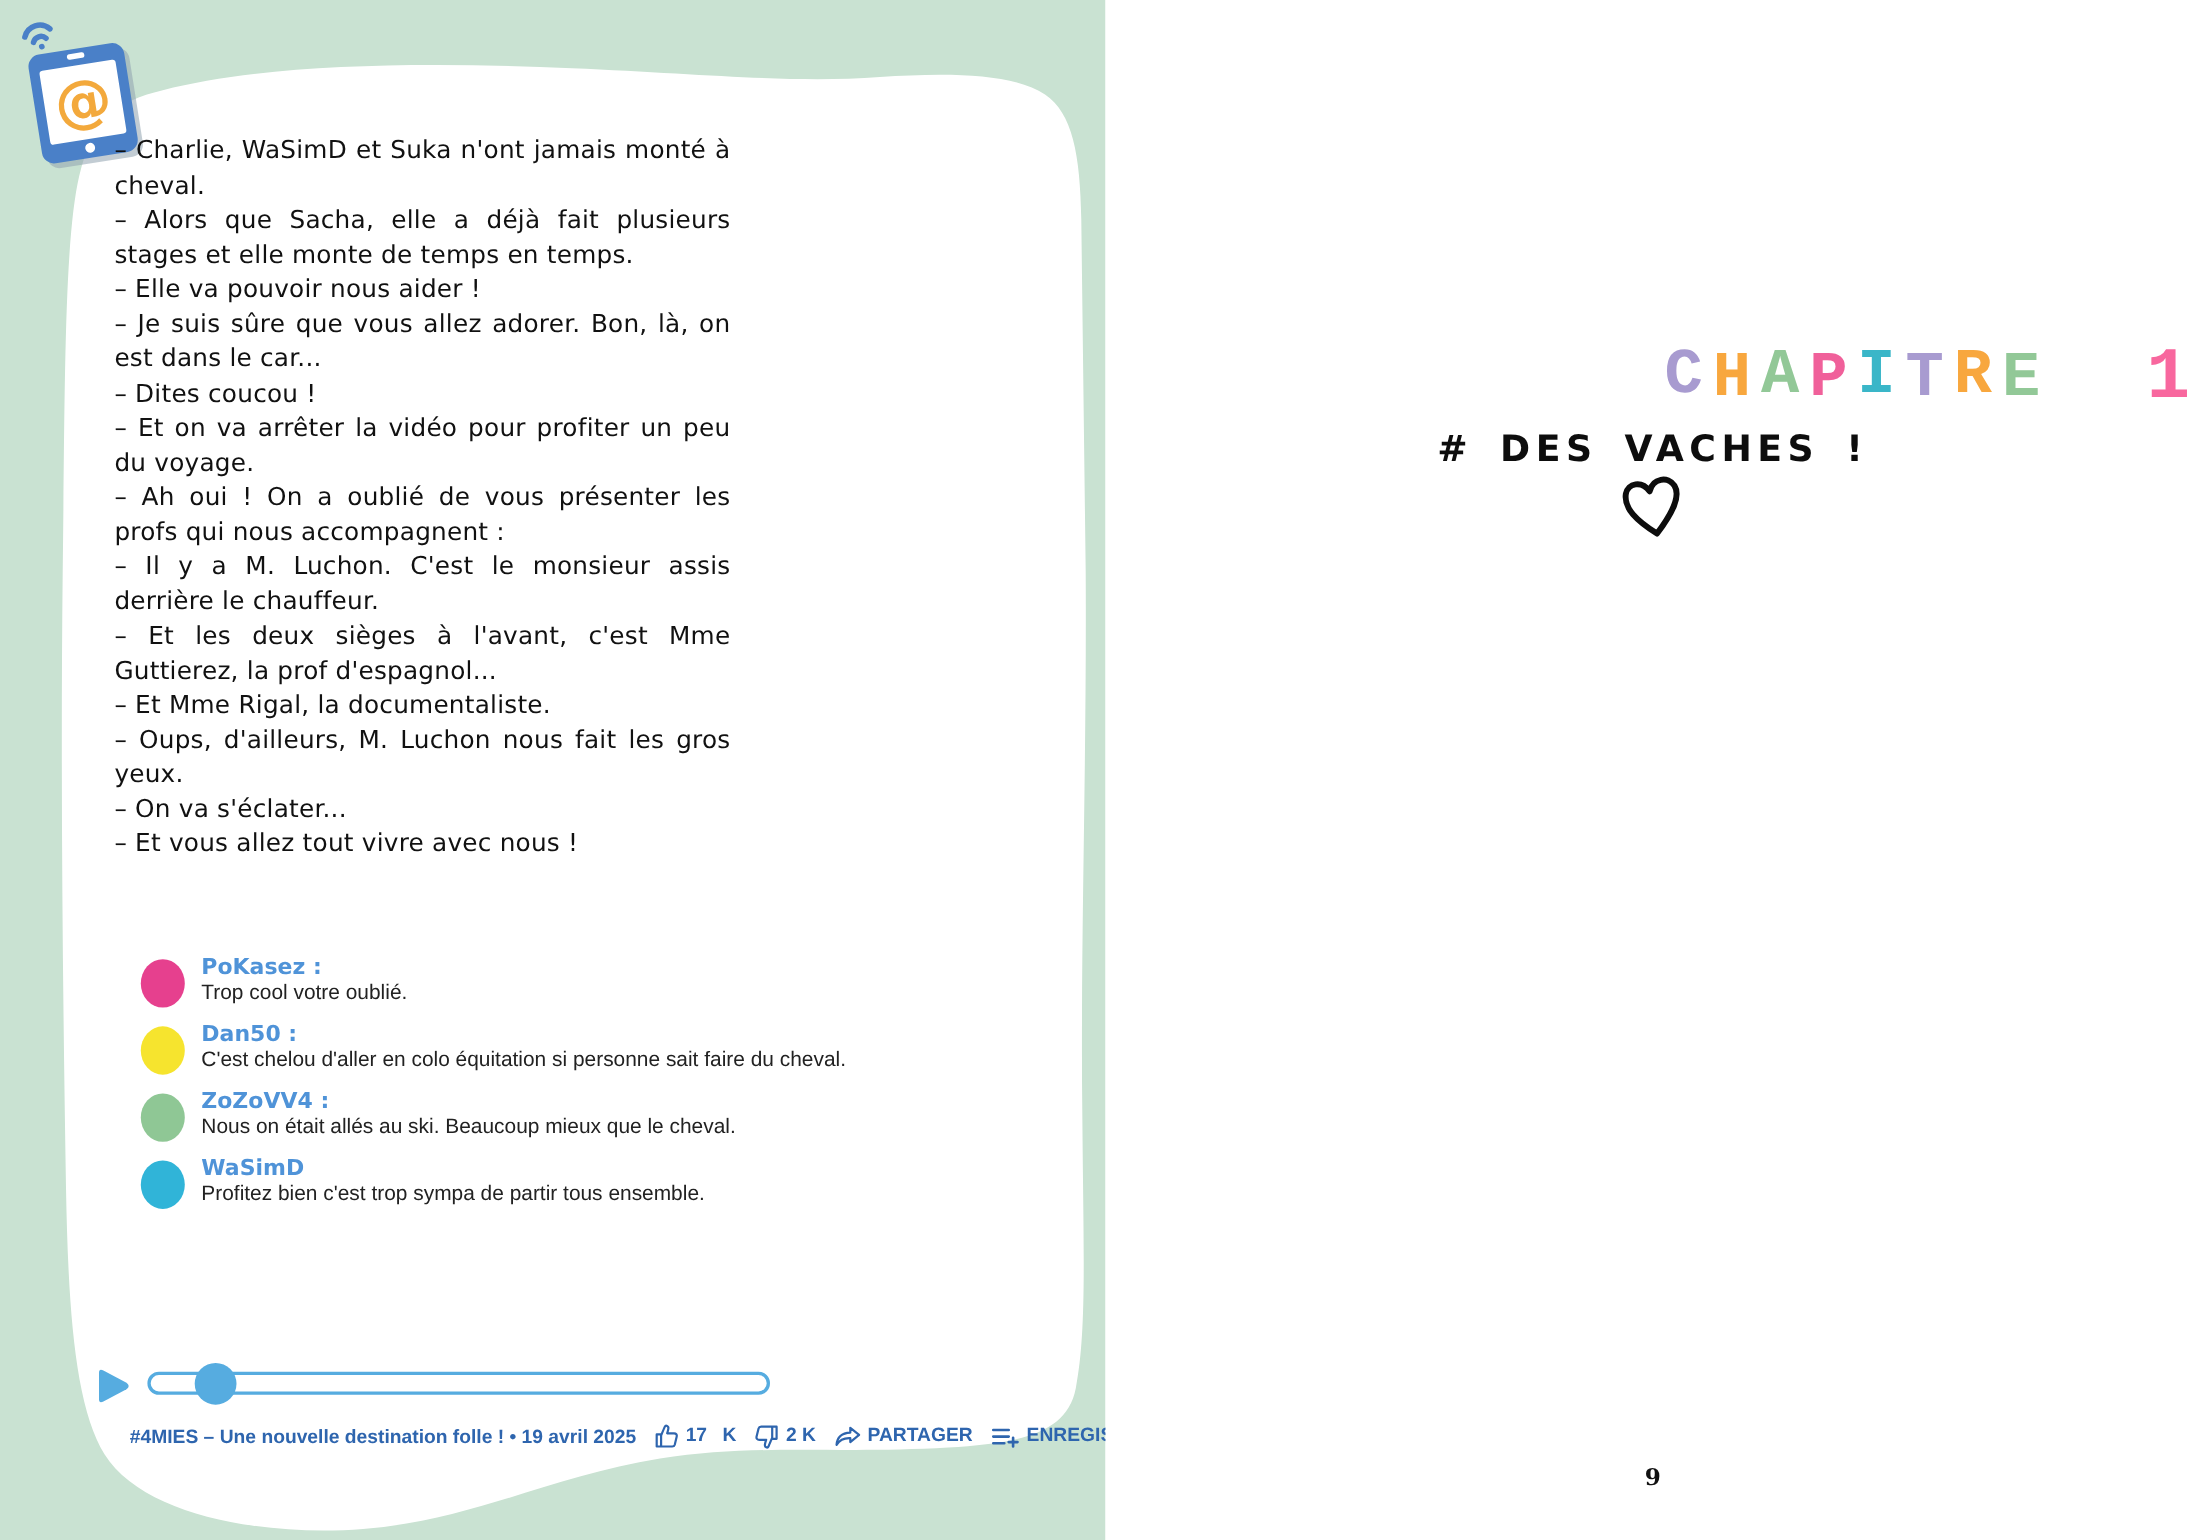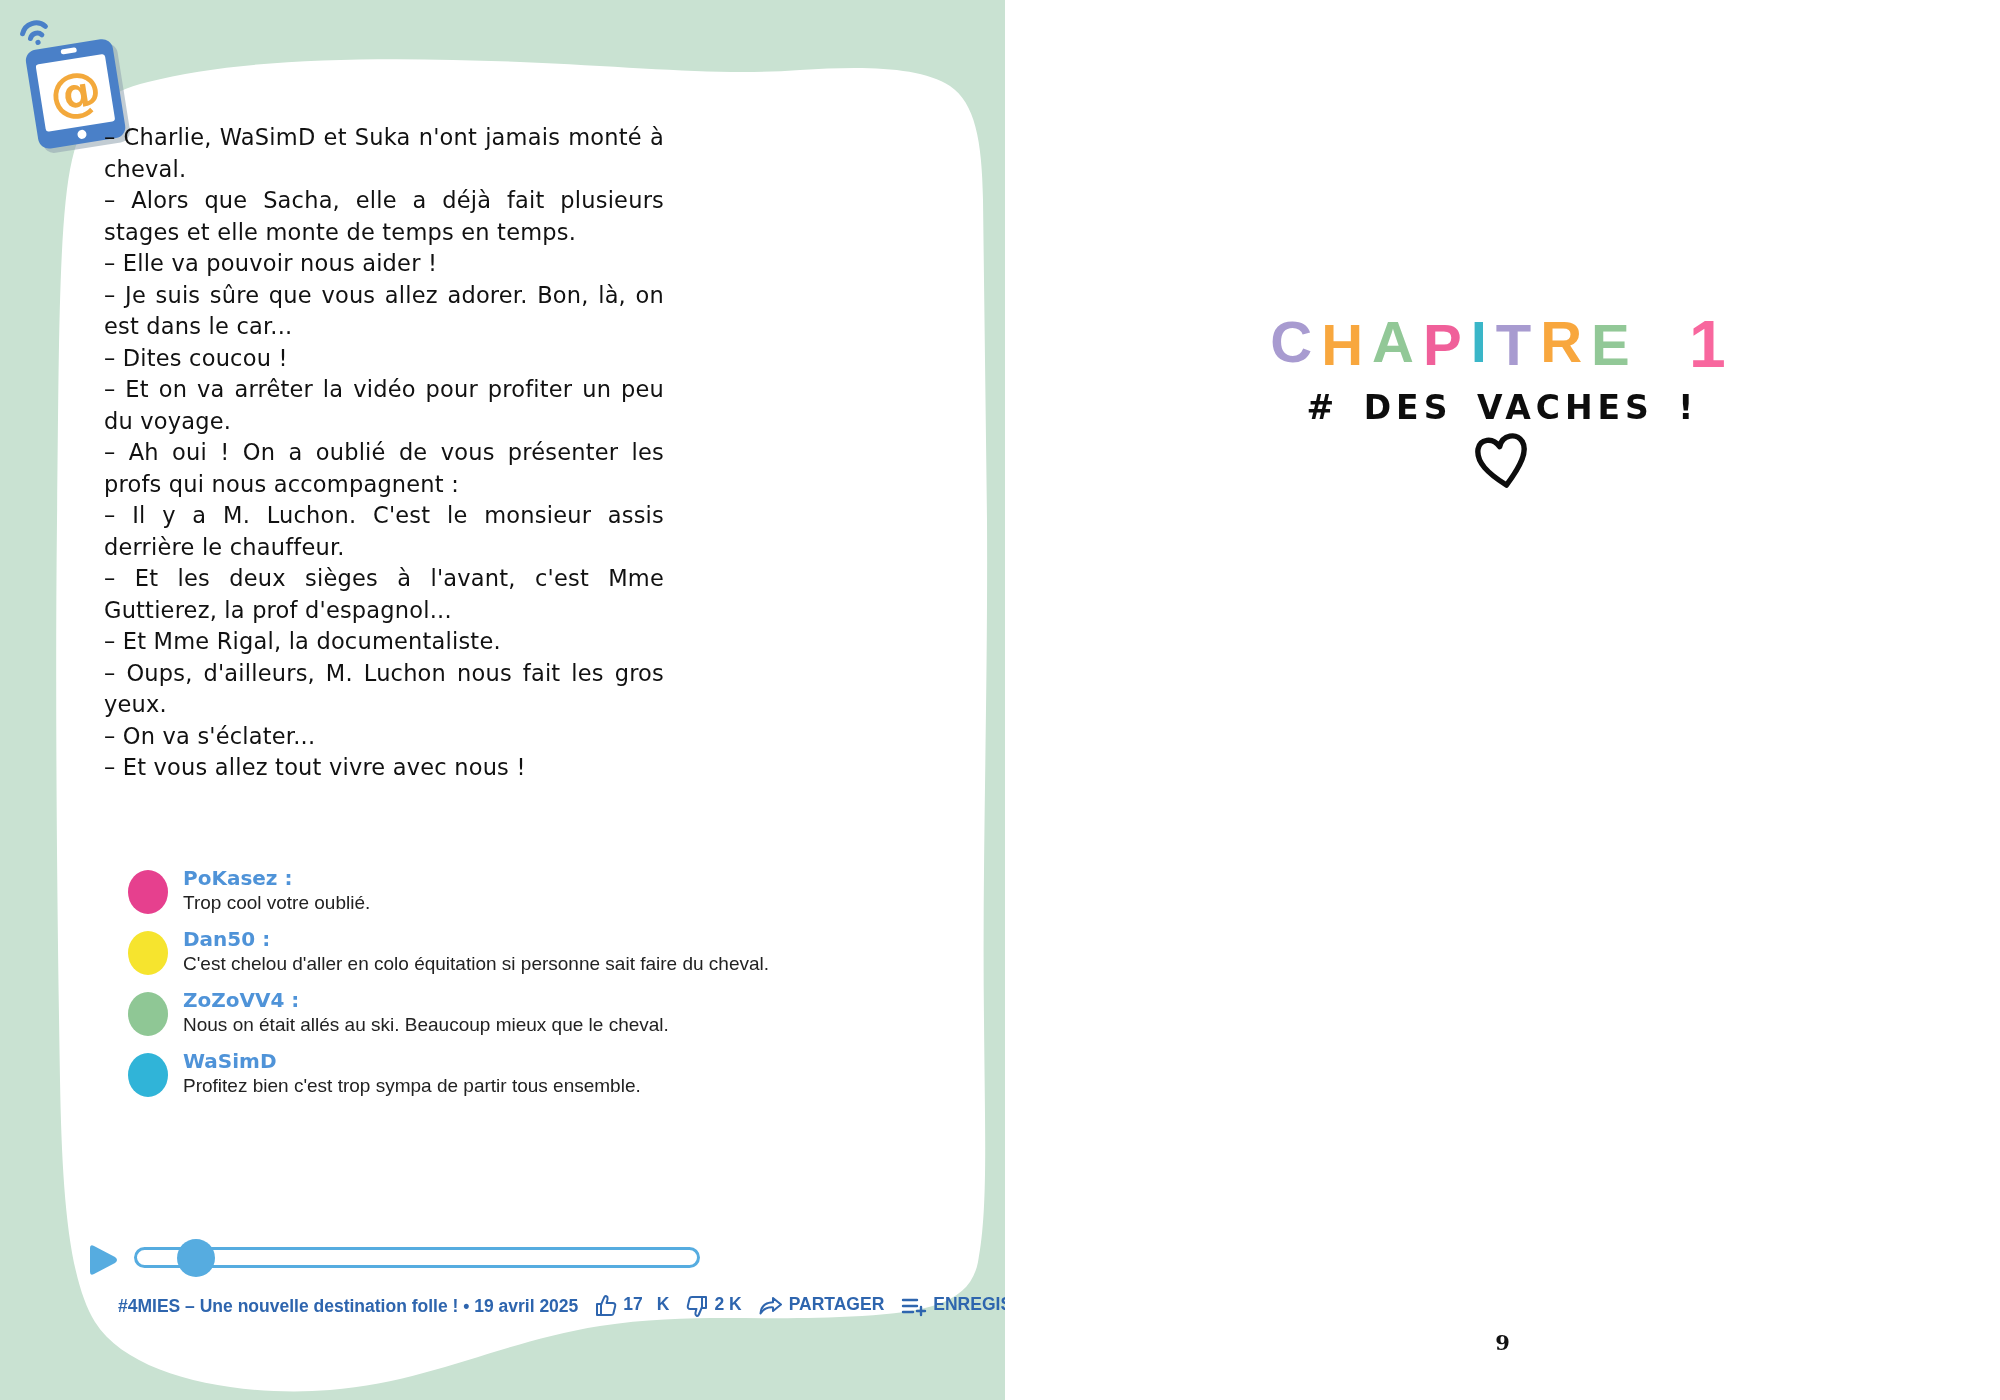--- a/index.html
+++ b/index.html
@@ -9,42 +9,42 @@
   
   #left-page{position:absolute;left:0;top:0;width:1005px;height:1400px;background:#c9e2d2;}
   #blob-svg{position:absolute;left:0;top:0;}
   #tablet-icon{position:absolute;left:4px;top:4px;}
 
   #transcript{position:absolute;left:104px;top:122px;width:560px;color:#111;
     font-family:"DejaVu Sans",sans-serif;font-size:22.5px;line-height:31.5px;letter-spacing:.2px;}
   .t-line{text-align:justify;}
 
   #comments{position:absolute;left:128px;top:866px;width:680px;}
-  .comment-row{display:flex;align-items:center;margin-bottom:11px;}
+  .comment-row{display:flex;align-items:flex-end;margin-bottom:11px;}
   .avatar{width:40px;height:44px;border-radius:50%;flex:0 0 40px;margin-right:15px;margin-top:2px;}
   .comment-body{display:flex;flex-direction:column;}
   .comment-user{font-family:"DejaVu Sans",sans-serif;font-weight:bold;color:#4f93d8;font-size:20px;line-height:24px;}
   .comment-text{font-family:"Liberation Sans",sans-serif;color:#222;font-size:19px;line-height:26px;}
 
   #play-button{position:absolute;left:84px;top:1242px;}
   #progress-track{position:absolute;left:134px;top:1247px;width:566px;height:21px;
     border:3px solid #56ace0;border-radius:13px;background:#fff;box-sizing:border-box;}
   #progress-knob{position:absolute;top:1239px;width:38px;height:38px;border-radius:50%;background:#56ace0;}
 
   #video-meta{position:absolute;left:118px;top:1294px;width:840px;display:flex;align-items:center;
     color:#2e65ae;font-weight:bold;font-size:17.5px;font-family:"Liberation Sans",sans-serif;white-space:nowrap;}
   #video-meta .meta-item{display:flex;margin-left:16px;cursor:pointer;}
   #video-meta svg{margin-right:5px;}
   #likes-unit{margin-left:14px;}
   #save-dots{font-family:"DejaVu Sans",sans-serif;font-size:20px;letter-spacing:2px;}
 
   
   #right-page{position:absolute;left:1005px;top:0;width:995px;height:1400px;background:#ffffff;}
-  #chapter-title{position:absolute;left:0;top:304px;width:100%;text-align:center;
-    font-family:Liberation Sans, sans-serif;font-weight:bold;font-size:58px;letter-spacing:9px;}
+  #chapter-title{position:absolute;left:0;top:304px;width:100%;text-align:right;
+    font-family:Liberation Mono, monospace;font-weight:bold;font-size:58px;letter-spacing:9px;}
   .chapter-letter{display:inline-block;}
   .chapter-letter:nth-child(odd){transform:translateY(-3px);}
   .chapter-letter.num{font-size:66px;transform:translateY(2px);}
   #chapter-subtitle{position:absolute;left:0;top:388px;width:100%;text-align:center;color:#0d0d0d;
     font-family:"DejaVu Sans",sans-serif;font-weight:bold;font-size:33px;letter-spacing:5px;word-spacing:8px;}
   #heart-icon{position:absolute;left:0;top:428px;width:100%;text-align:center;}
   #page-number{position:absolute;left:0;top:1330px;width:100%;text-align:center;color:#111;
     font-family:"DejaVu Serif",serif;font-weight:bold;font-size:21px;}
 </style>
 </head>

